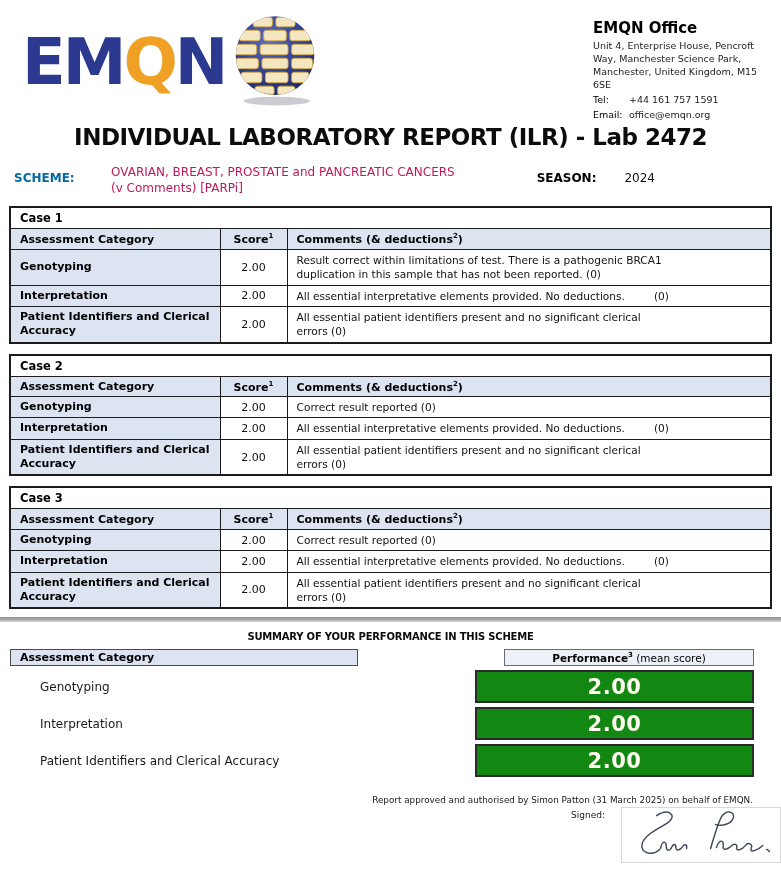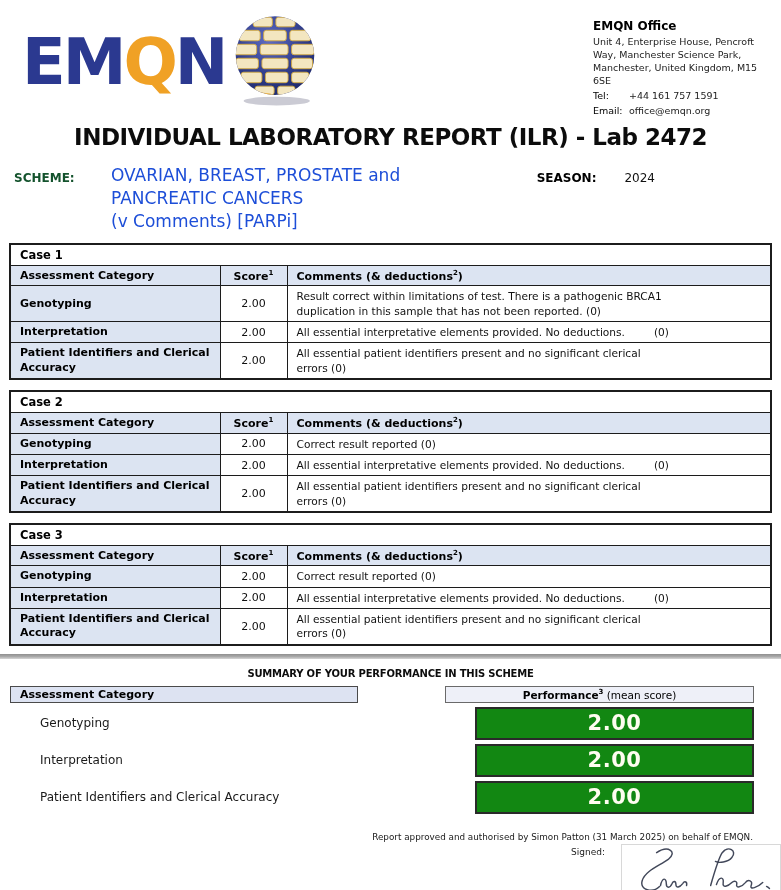--- a/index.html
+++ b/index.html
@@ -15,29 +15,29 @@
     --summary_header_fill:#dde3f2; --perf_header_fill:#eef0f8;
   }
 
   
   .top-header { display:flex; align-items:flex-start; padding:16px 6px 0 22px; height:114px; }
   .logo { display:flex; align-items:center; }
   .wordmark { font-size:64px; font-weight:800; letter-spacing:-3px; color:var(--brand_blue); line-height:1; }
   .wordmark .q { color:var(--brand_orange); }
   .globe { width:96px; height:96px; margin-left:2px; margin-top:-4px; }
   .office-block { margin-left:auto; width:182px; font-size:9.5px; line-height:1.38; color:#222; padding-top:2px; }
-  .office-title { font-weight:700; font-size:12px; color:#000; }
+  .office-title { font-weight:700; font-size:15px; color:#000; }
   .office-contact { display:flex; margin-top:2px; }
   .office-contact .lbl { font-weight:400; width:36px; color:#000; }
 
   
   .report-title { text-align:center; font-size:23px; font-weight:700; letter-spacing:-0.5px; color:#0c0c0c; margin-top:10px; }
   .scheme-row { display:flex; padding:0 14px; margin-top:14px; }
-  .scheme-label { font-weight:700; font-size:12px; width:97px; padding-top:7px; color:#14532d; }
-  .scheme-value { width:392px; font-size:17px; line-height:1.35; color:#1d4ed8; }
+  .scheme-label { font-weight:700; font-size:12px; width:97px; padding-top:7px; color:#0369a1; }
+  .scheme-value { width:392px; font-size:12px; line-height:1.35; color:#be185d; }
   .season-group { margin-left:auto; margin-right:112px; display:flex; gap:28px; padding-top:7px; }
   .season-label { font-weight:700; font-size:12px; color:#000; }
   .season-value { font-size:12px; }
 
   
   table.case-table { border-collapse:collapse; width:763px; margin:10px 22px 0 9px; table-layout:fixed; }
   table.case-table td, table.case-table th { border:1.6px solid var(--border_dark); vertical-align:middle; }
   table.case-table { border:2px solid var(--border_dark); }
   .col-cat  { width:210px; }
   .col-score{ width:67px; }
@@ -53,21 +53,21 @@
 
   
   .page-divider { width:781px; height:5px; margin-top:8px;
     background:linear-gradient(to bottom,#8f8f8f 0%,#a8a8a8 50%,#d6d6d6 100%); }
 
   
   .summary { padding:0 10px; }
   .summary-title { text-align:center; font-weight:700; font-size:10px; color:#0c0c0c; margin:9px 0 7px 0; letter-spacing:-0.2px; }
   .summary-header-row { display:flex; }
   .cat-header-box { width:348px; background:var(--summary_header_fill); border:1.5px solid #4a4a4a; font-weight:700; font-size:11px; padding:1px 9px; color:#000; }
-  .perf-header-box { margin-left:auto; width:309px; margin-right:17px; background:var(--perf_header_fill); border:1.5px solid #6a6a6a; text-align:center; font-size:10.5px; padding:1px 4px; color:#000; }
+  .perf-header-box { margin-left:auto; width:250px; margin-right:17px; background:var(--perf_header_fill); border:1.5px solid #6a6a6a; text-align:center; font-size:10.5px; padding:1px 4px; color:#000; }
   .perf-header-box .bold { font-weight:700; }
   .summary-row { display:flex; align-items:center; margin-top:4px; }
   .summary-row .row-label { font-size:12px; padding-left:30px; color:#1a1a1a; }
   .perf-bar { margin-left:auto; width:279px; margin-right:17px; height:33px;
     background:var(--performance_green); border:2px solid #2a2a2a;
     display:flex; align-items:center; justify-content:center;
     color:var(--bar_text); font-weight:700; font-size:21px; letter-spacing:0.5px; }
   .result-label { font-size:14.5px; padding-left:28px; color:#1a1a1a; }
   .result-label .bold { font-weight:700; color:#000; }
 

